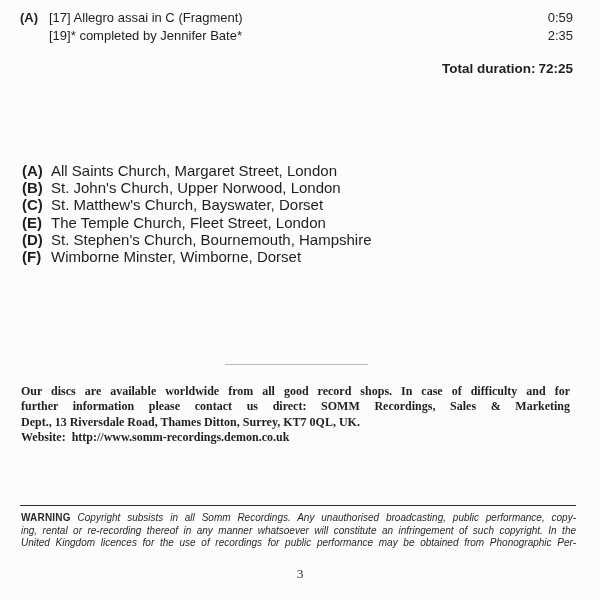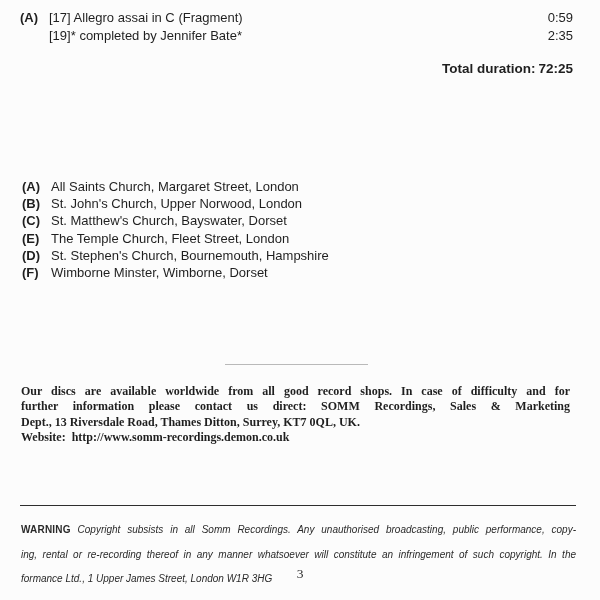--- a/index.html
+++ b/index.html
@@ -40,22 +40,22 @@
     line-height: 18px;
     font-weight: 700;
     white-space: nowrap;
   }
   .total-value { margin-left: 3px; }
 
   
   .venues {
     position: absolute;
     left: 22px;
-    top: 178px;
-    font-size: 13px;
+    top: 162px;
+    font-size: 15px;
     line-height: 17.2px;
   }
   .vrow { white-space: nowrap; }
   .v-letter { display: inline-block; width: 29px; font-weight: 700; }
 
   
   .faint-divider {
     position: absolute;
     left: 225px;
     top: 364px;
@@ -96,21 +96,21 @@
     position: absolute;
     left: 21px;
     top: 512px;
     width: 555px;
     font-size: 10px;
     line-height: 12.6px;
     font-style: italic;
     color: #2a2a2a;
     overflow: hidden;
   }
-  .wline { white-space: nowrap; margin-top: 12px; }
+  .wline { white-space: nowrap; }
   .wline.jlast {
     white-space: normal;
     text-align: justify;
     text-align-last: justify;
   }
   .warn-label {
     font-style: normal;
     font-weight: 700;
     letter-spacing: 0.2px;
   }
@@ -164,18 +164,18 @@
     <div class="cline jlast">Our discs are available worldwide from all good record shops. In case of difficulty and for</div>
     <div class="cline jlast">further information please contact us direct: SOMM Recordings, Sales &amp; Marketing</div>
     <div class="cline">Dept., 13 Riversdale Road, Thames Ditton, Surrey, KT7 0QL, UK.</div>
     <div class="cline">Website:  http://www.somm-recordings.demon.co.uk</div>
   </div>
 
   <div class="warn-rule"></div>
   <div class="warning">
     <div class="wline jlast"><span class="warn-label">WARNING</span> <span>Copyright subsists in all Somm Recordings. Any unauthorised broadcasting, public performance, copy-</span></div>
     <div class="wline jlast">ing, rental or re-recording thereof in any manner whatsoever will constitute an infringement of such copyright. In the</div>
-    <div class="wline">formance Ltd., 1 Upper James Street, London W1R 3HG</div>
+    <div class="wline jlast">United Kingdom licences for the use of recordings for public performance may be obtained from Phonographic Per-</div>
   </div>
 
   <div class="pagenum">3</div>
 
 </div>
 
 </body></html>

